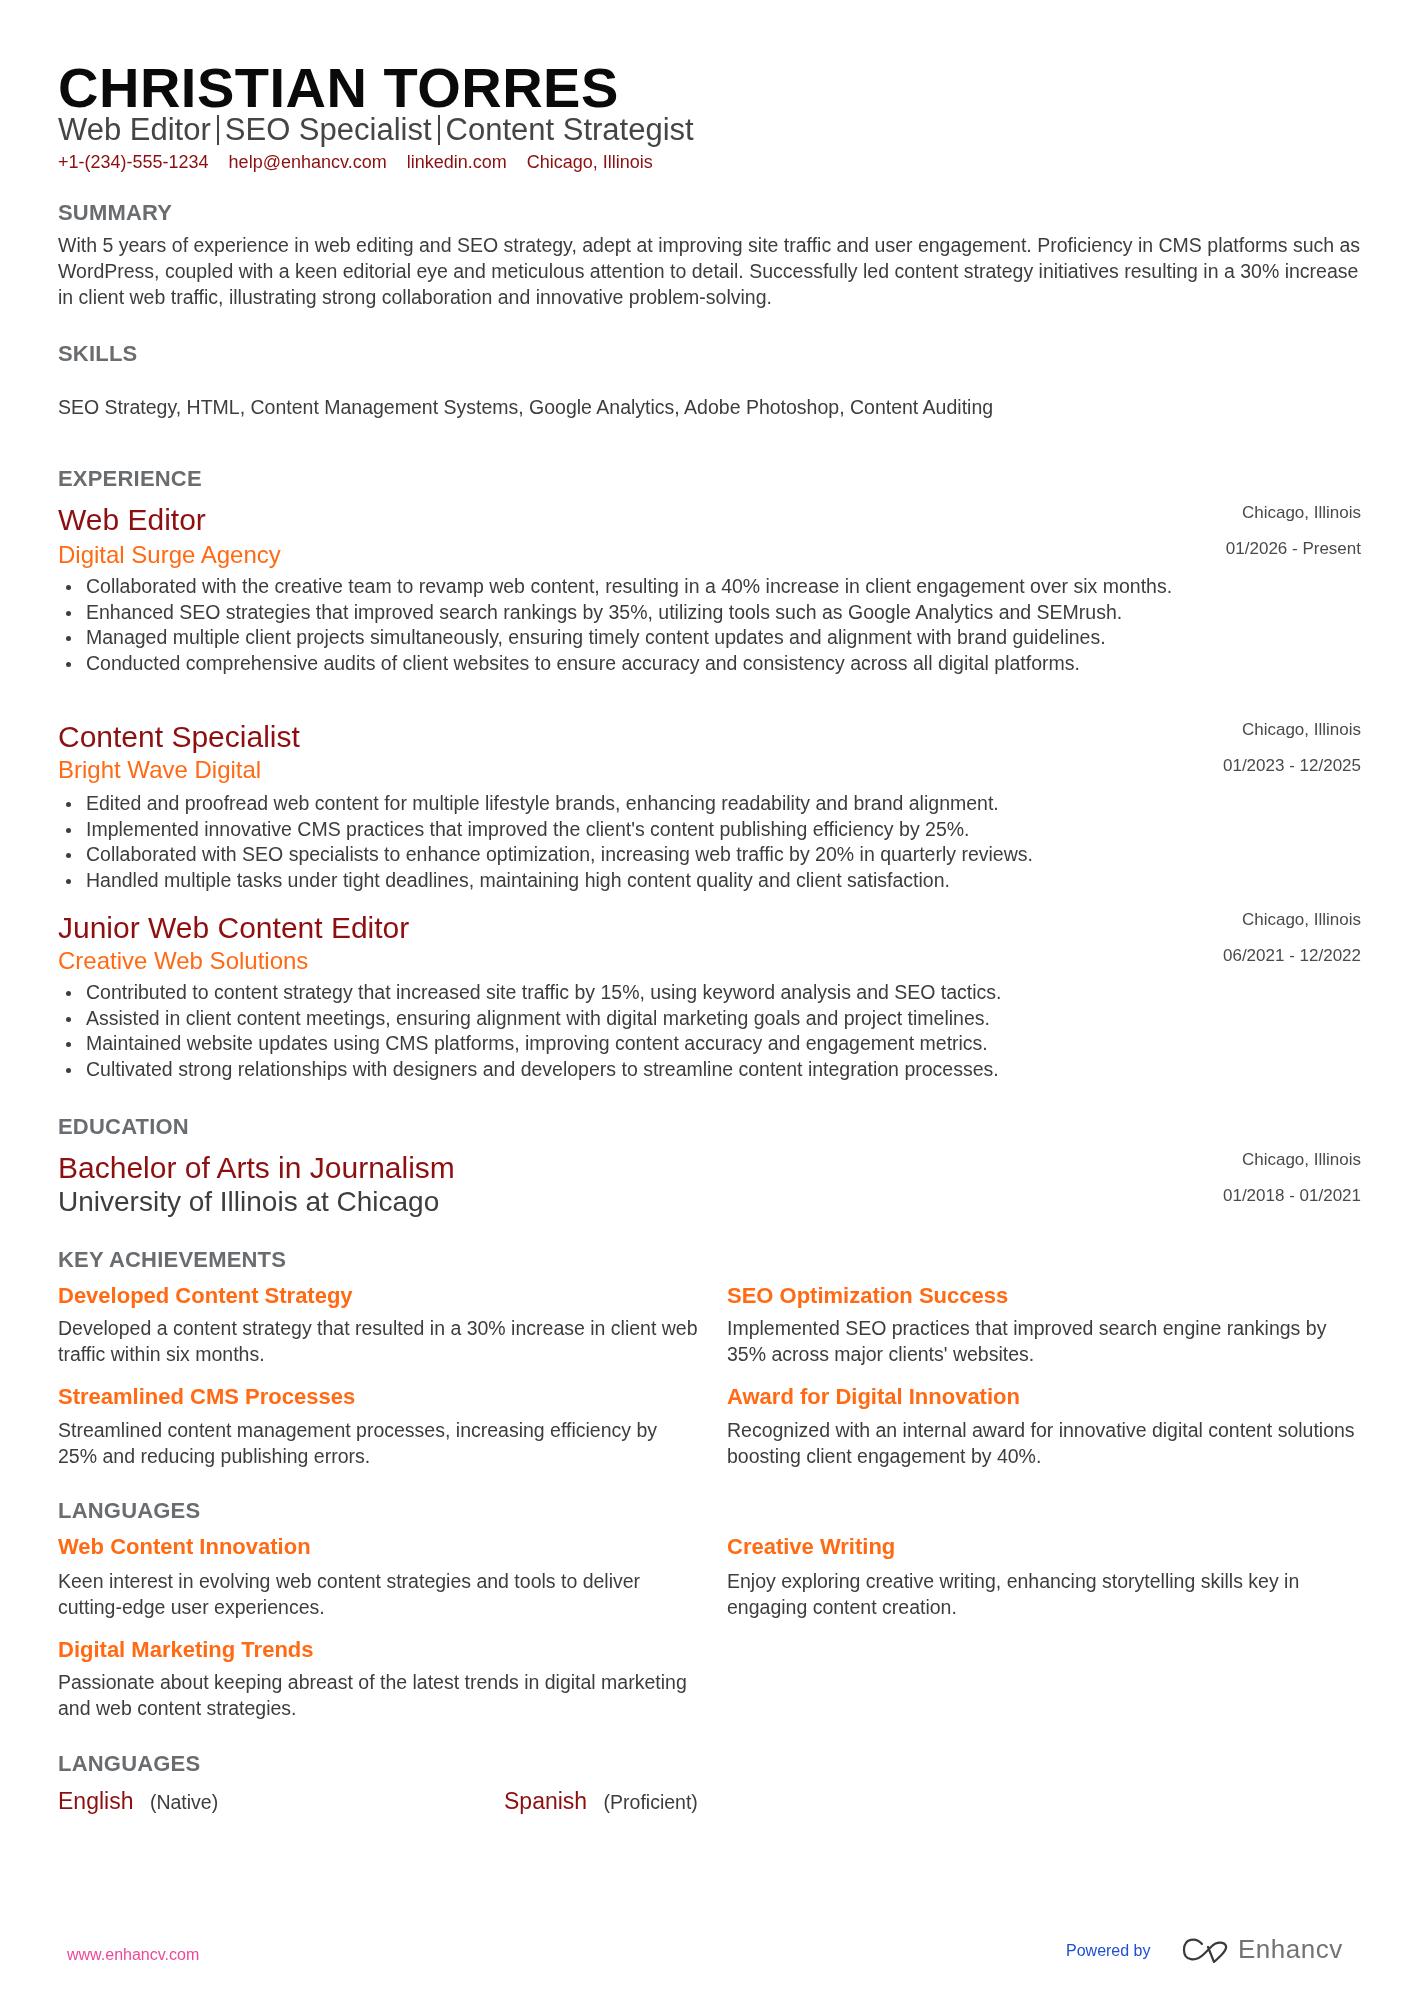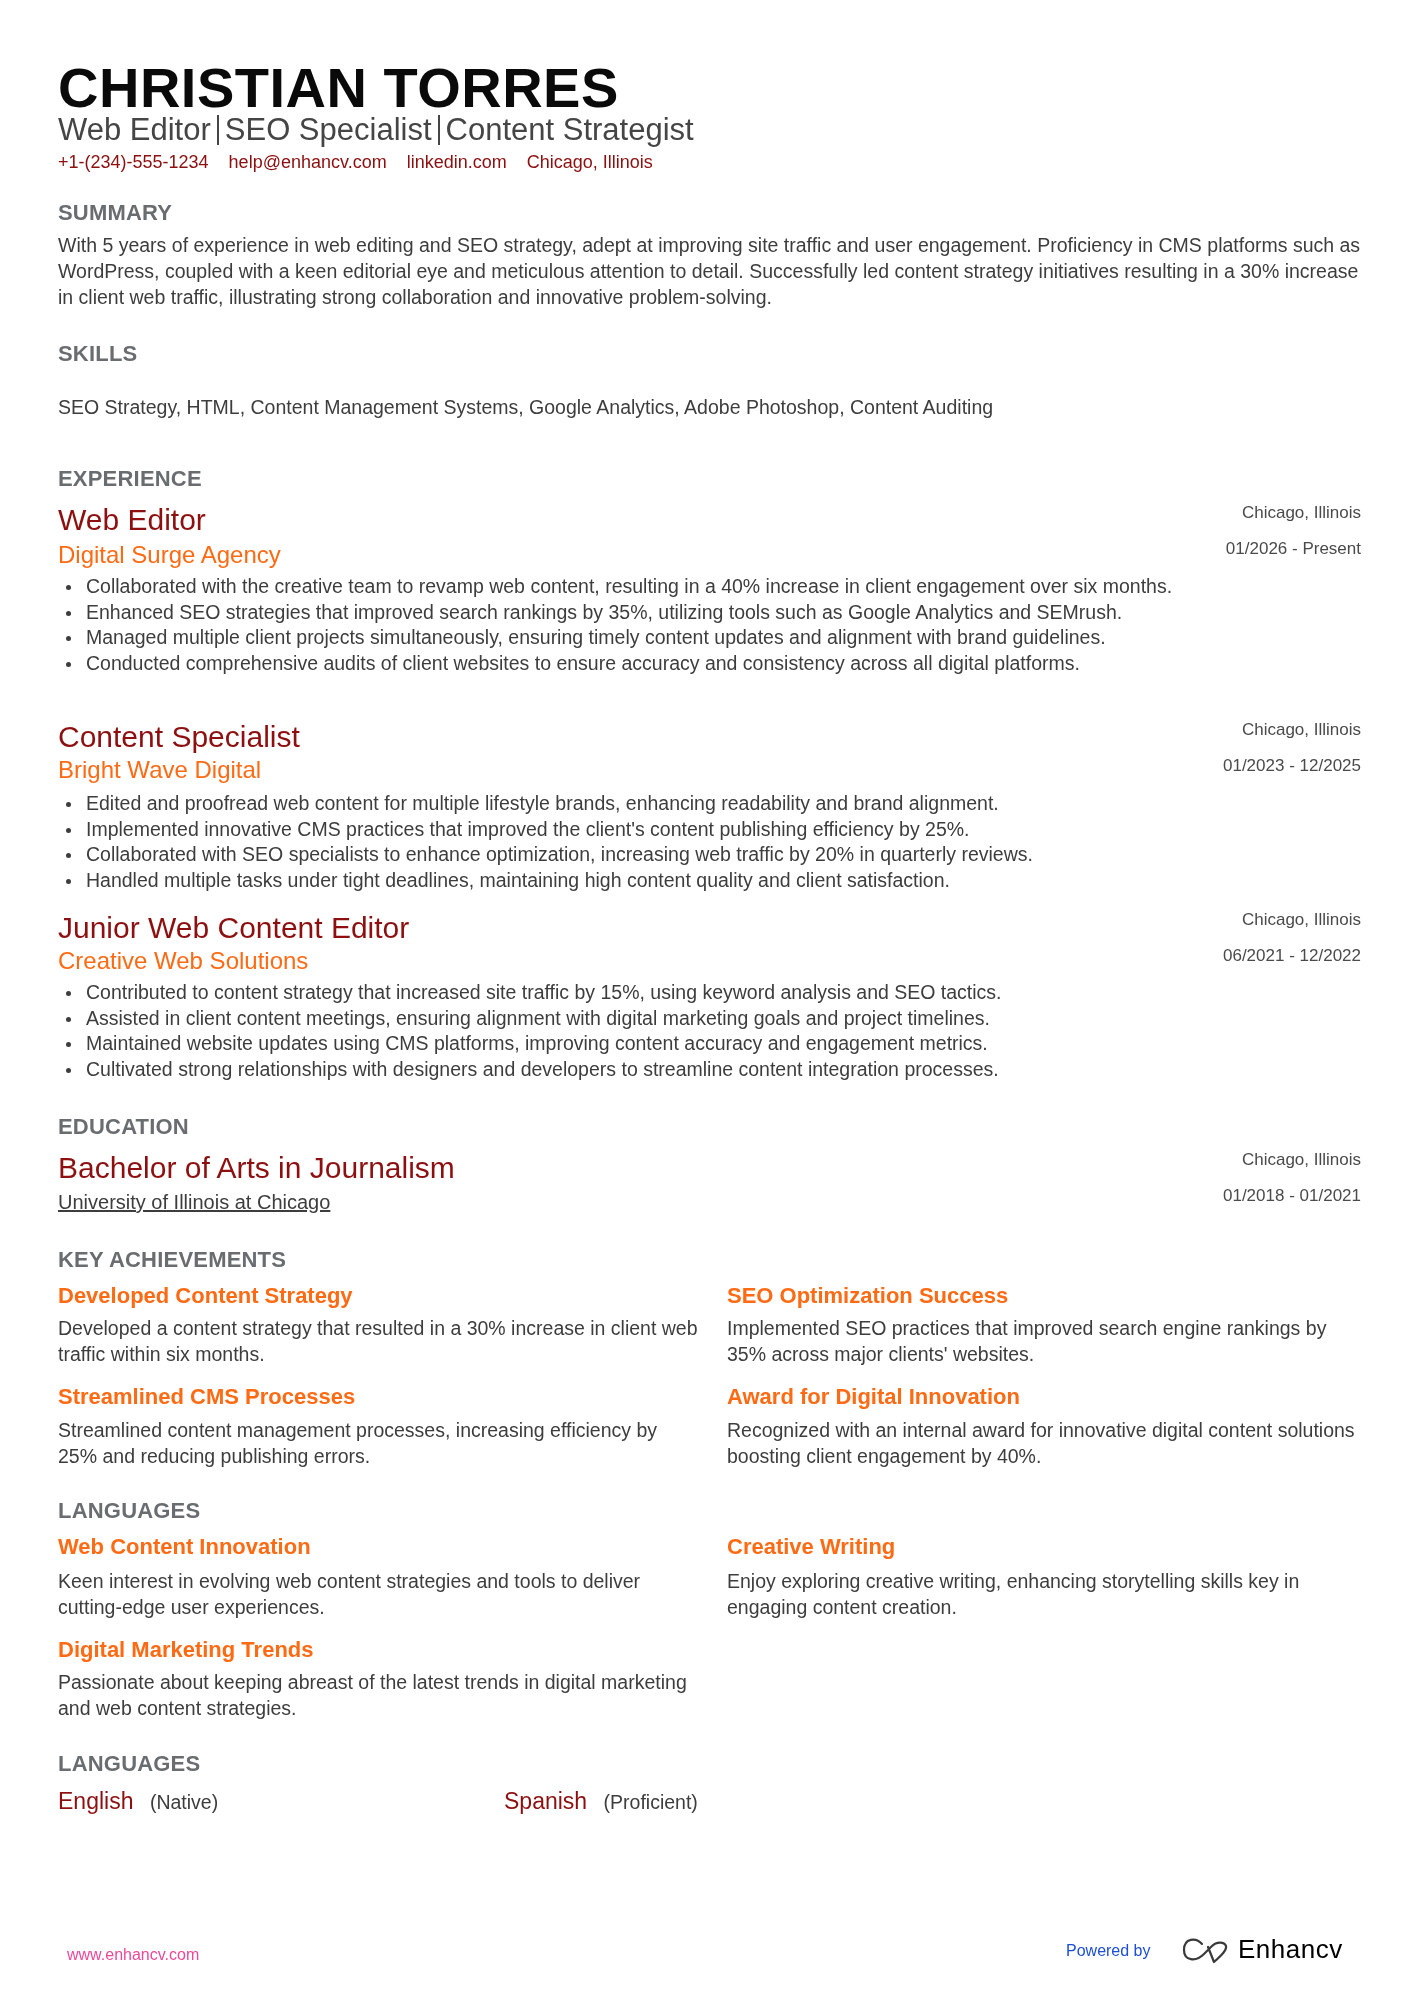--- a/index.html
+++ b/index.html
@@ -12,29 +12,29 @@
   .contacts { left:58px; top:151px; font-size:18px; color:#8d0f0f; line-height:22px; }
   .contacts span { margin-right:20px; }
   .sec-h { left:58px; font-size:22px; font-weight:700; color:#6a6d70; letter-spacing:0.2px; line-height:26px; }
   .para { left:58px; font-size:19.5px; line-height:25.8px; color:#3d3d3d; white-space:normal; width:1310px; }
   .job-title { left:58px; font-size:30px; color:#8d0f0f; line-height:34px; }
   .company { left:58px; font-size:24px; color:#ff6a13; line-height:28px; }
   .meta { right:49px; font-size:17px; color:#4a4a4a; text-align:right; line-height:20px; }
   ul.bullets { position:absolute; left:58px; margin:0; padding:0; list-style:none; font-size:19.5px; line-height:25.7px; color:#3d3d3d; width:1320px; }
   ul.bullets li { position:relative; padding-left:28px; white-space:nowrap; }
   ul.bullets li::before { content:""; position:absolute; left:8px; top:11px; width:5px; height:5px; border-radius:50%; background:#3d3d3d; }
-  .edu-school { left:58px; font-size:20px; color:#3d3d3d; line-height:28px;text-decoration:underline; }
+  .edu-school { left:58px; font-size:28px; color:#3d3d3d; line-height:28px; }
   .ach-title { font-size:22px; font-weight:700; color:#ff6a13; line-height:26px; }
   .ach-desc { font-size:19.5px; color:#3d3d3d; line-height:25.8px; white-space:normal; width:640px; }
   .lang-name { font-size:23px; color:#8d0f0f; line-height:26px; }
   .lang-level { font-size:19.5px; color:#3d3d3d; line-height:26px; }
   .footer-url { left:67px; top:1946px; font-size:16px; color:#ec4899; }
   .powered { left:1066px; top:1942px; font-size:16px; color:#1d4ed8; }
   .logo { left:1180px; top:1935px; width:52px; height:30px; }
-  .brand { left:1238px; top:1934px; font-size:26px; color:#000000; letter-spacing:0.5px; font-weight:300; }
+  .brand { left:1238px; top:1934px; font-size:26px; color:#737373; letter-spacing:0.5px; font-weight:300; }
 </style>
 </head>
 <body>
 
 <div class="abs name">CHRISTIAN TORRES</div>
 <div class="abs title">
   <span>Web Editor</span><span class="sep"></span><span>SEO Specialist</span><span class="sep"></span><span>Content Strategist</span>
 </div>
 <div class="abs contacts">
   <span>+1-(234)-555-1234</span><span>help@enhancv.com</span><span>linkedin.com</span><span>Chicago, Illinois</span>

